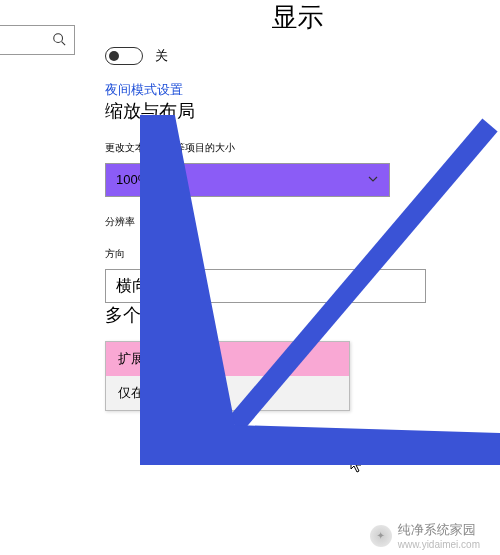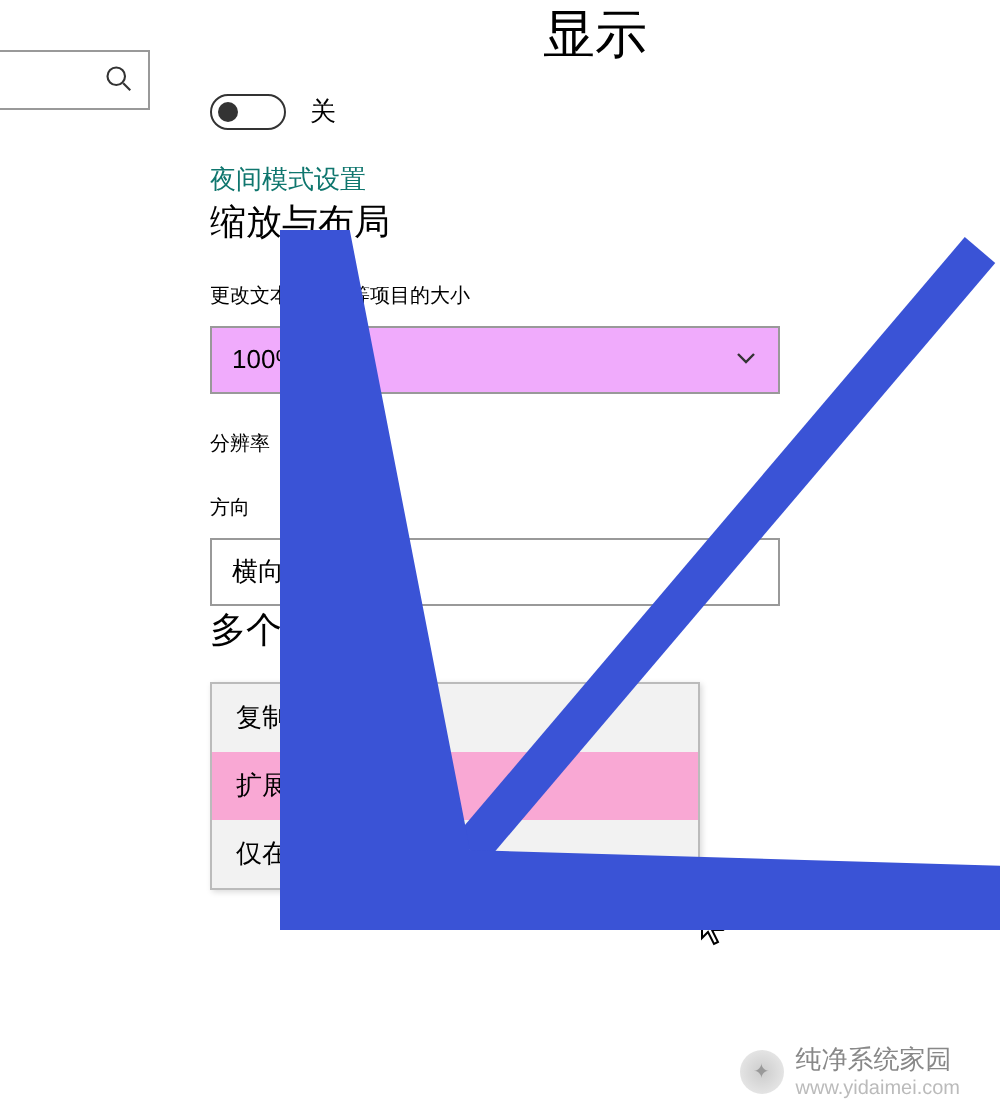--- a/index.html
+++ b/index.html
@@ -32,33 +32,33 @@
   h2 { font-size: 18px; font-weight: 400; margin-bottom: 14px; }
   .toggle-row { display: flex; align-items: center; gap: 12px; margin-bottom: 10px; }
   .toggle {
     width: 38px; height: 18px; border: 1px solid #333; border-radius: 9px;
     position: relative; background: #fff;
   }
   .toggle .knob {
     width: 10px; height: 10px; border-radius: 50%; background: #333;
     position: absolute; left: 3px; top: 3px;
   }
-  .link { color: #0f766e; font-size: 13px; display: inline-block; margin-top: 6px; cursor: pointer; }
+  .link { color: #1d4ed8; font-size: 13px; display: inline-block; margin-top: 6px; cursor: pointer; }
   .field-label { font-size: 10px; margin-bottom: 8px; margin-top: 18px; }
   .select {
     width: 285px; height: 34px; border: 1px solid #999;
     display: flex; align-items: center; justify-content: space-between;
-    padding: 0 10px; background: #f0abfc; cursor: pointer;
+    padding: 0 10px; background: #8b5cf6; cursor: pointer;
     font-size: 13px;
   }
   .select .chev svg { width: 12px; height: 12px; stroke: #333; fill: none; }
   .textbox {
-    width: 285px; height: 34px; border: 1px solid #999;
+    width: 321px; height: 34px; border: 1px solid #999;
     padding: 0 10px; display: flex; align-items: center;
-    font-size: 13px;
+    font-size: 16px;
     text-align: center;
   }
   .dropdown-open {
     width: 245px; border: 1px solid #bbb; background: #f2f2f2;
     box-shadow: 1px 1px 3px rgba(0,0,0,0.15);
     margin-top: 2px;
   }
   .dropdown-open .opt {
     padding: 8px 12px; font-size: 13px; cursor: pointer;
   }
@@ -119,21 +119,20 @@
   <div class="field-label">分辨率</div>
 
   <div class="field-label">方向</div>
   <div class="textbox">
     <span>横向</span>
   </div>
 
   <h2>多个显示器</h2>
 
   <div class="dropdown-open">
-    <div class="opt">复制这些显示器</div>
     <div class="opt selected">扩展这些显示器</div>
     <div class="opt">仅在 1 上显示</div>
 
   </div>
   
 </div>
 
 <div class="cursor">
   <svg viewBox="0 0 16 20">
       <path d="M1 1 L1 14 L4 11 L7 17 L9 16 L6 10 L11 10 Z" fill="#fff" stroke="#000" stroke-width="1"></path>

